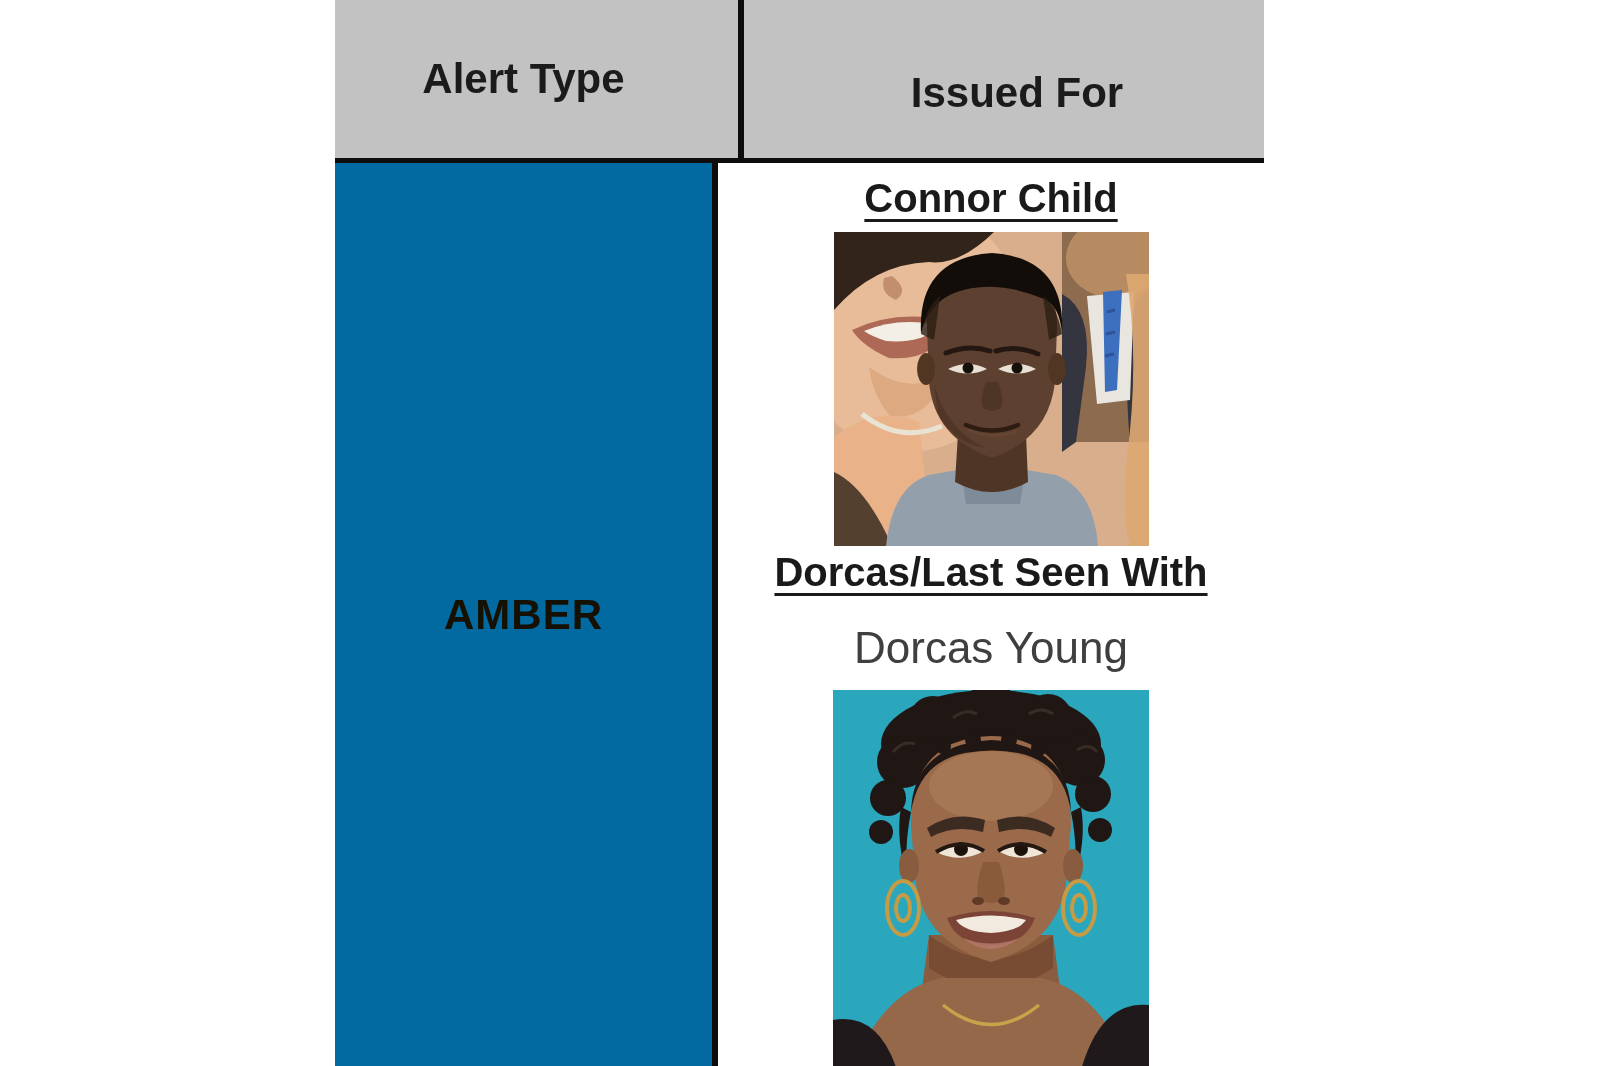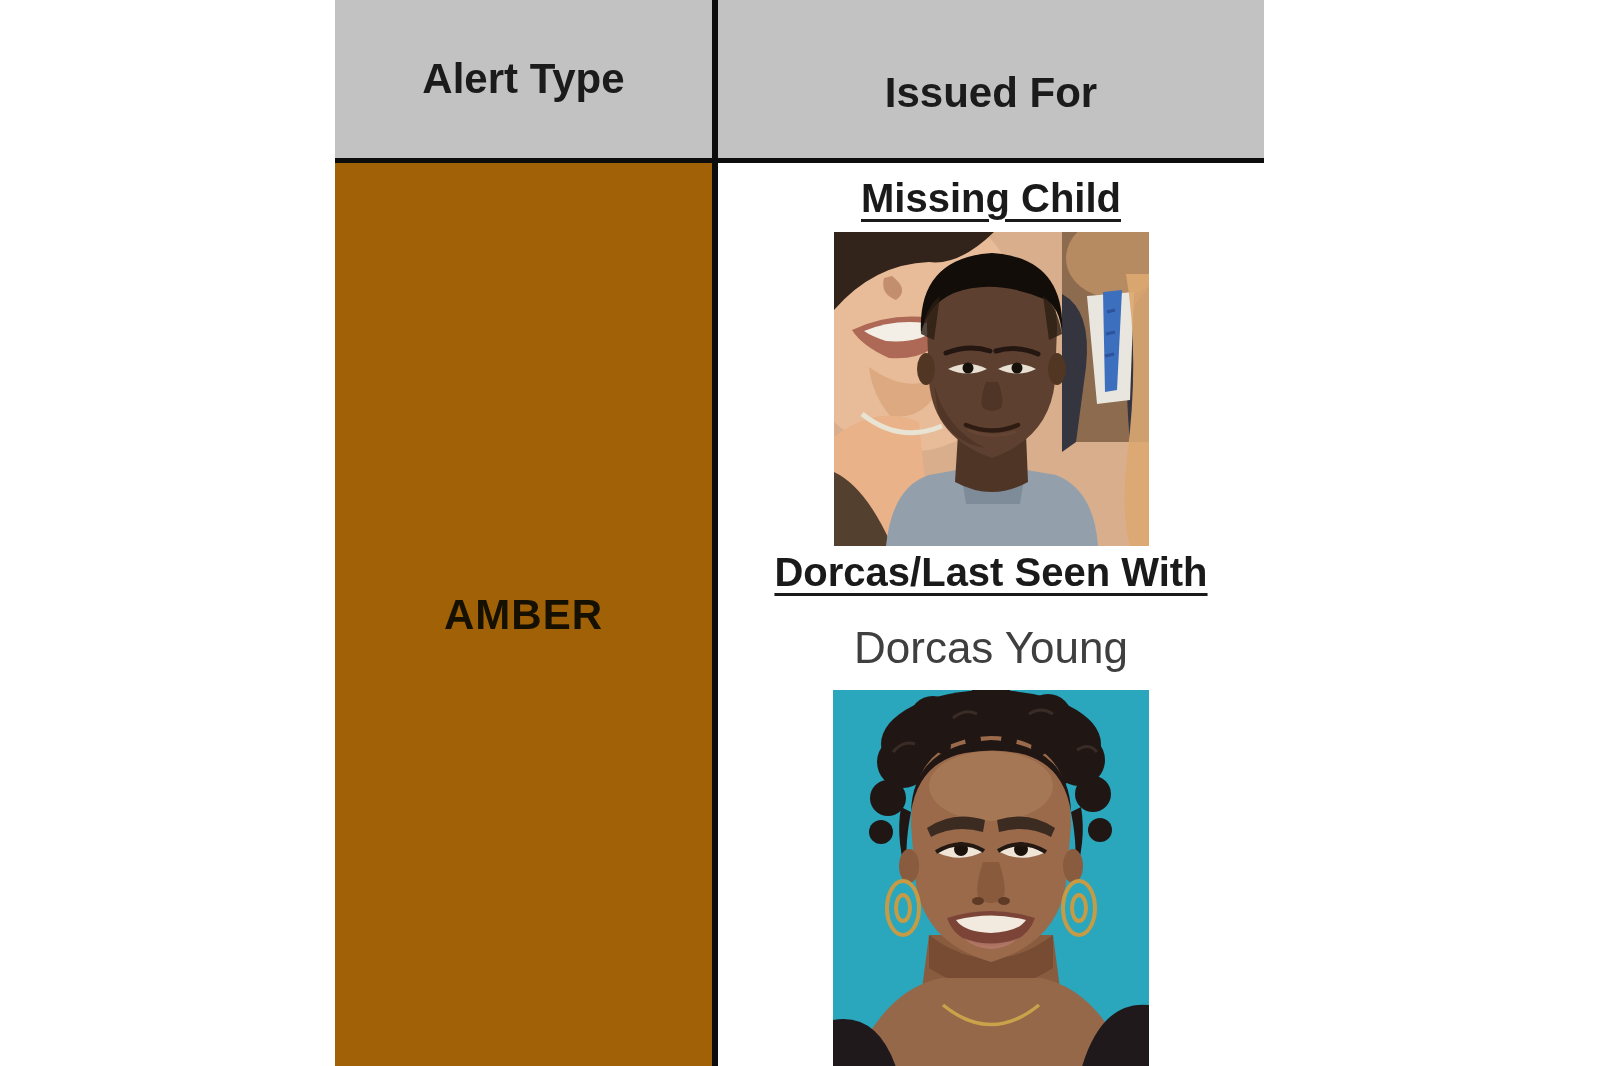--- a/index.html
+++ b/index.html
@@ -16,20 +16,21 @@
     left: 335px;
     top: 0;
     width: 929px;
     height: 1066px;
   }
   .header-row {
     display: flex;
     height: 158px;
     background: #C2C2C2;
     border-bottom: 5px solid #0D0D0D;
+    gap: 26px;
   }
   .header-cell {
     display: flex;
     align-items: center;
     justify-content: center;
     font-size: 42px;
     font-weight: bold;
     color: #1B1B1B;
     cursor: default;
   }
@@ -40,21 +41,21 @@
     background: #0D0D0D;
     flex: 0 0 6px;
   }
   .body-row {
     display: flex;
     height: 903px;
     overflow: hidden;
   }
   .amber-cell {
     width: 377px;
-    background: #a16207;
+    background: #0369a1;
     display: flex;
     align-items: center;
     justify-content: center;
   }
   .alert-type-value {
     font-size: 42px;
     font-weight: bold;
     letter-spacing: 1px;
     color: #151000;
   }
@@ -112,21 +113,21 @@
     <div class="body-row">
 
       <div class="amber-cell">
         <span class="alert-type-value">AMBER</span>
       </div>
 
       <div class="v-divider"></div>
 
       <div class="issued-cell">
 
-        <div class="section-title">Missing Child</div>
+        <div class="section-title">Connor Child</div>
 
         <div class="photo mt8">
           <svg width="315" height="314" viewBox="0 0 315 314" xmlns="http://www.w3.org/2000/svg">
             <rect width="315" height="314" fill="#D8AE8C"></rect>
 
             <ellipse cx="75" cy="95" rx="115" ry="125" fill="#E8BC98"></ellipse>
             <path d="M0,0 L160,0 Q125,34 95,30 Q40,32 0,78 Z" fill="#33241B"></path>
             <path d="M58,44 Q76,58 62,68 Q46,62 50,46 Z" fill="#B77F5F" opacity="0.75"></path>
             <path d="M18,98 Q65,76 118,90 Q102,130 55,126 Q28,114 18,98 Z" fill="#AE6856"></path>
             <path d="M30,99 Q66,84 108,94 Q87,112 52,109 Q37,104 30,99 Z" fill="#F4EFE6"></path>

